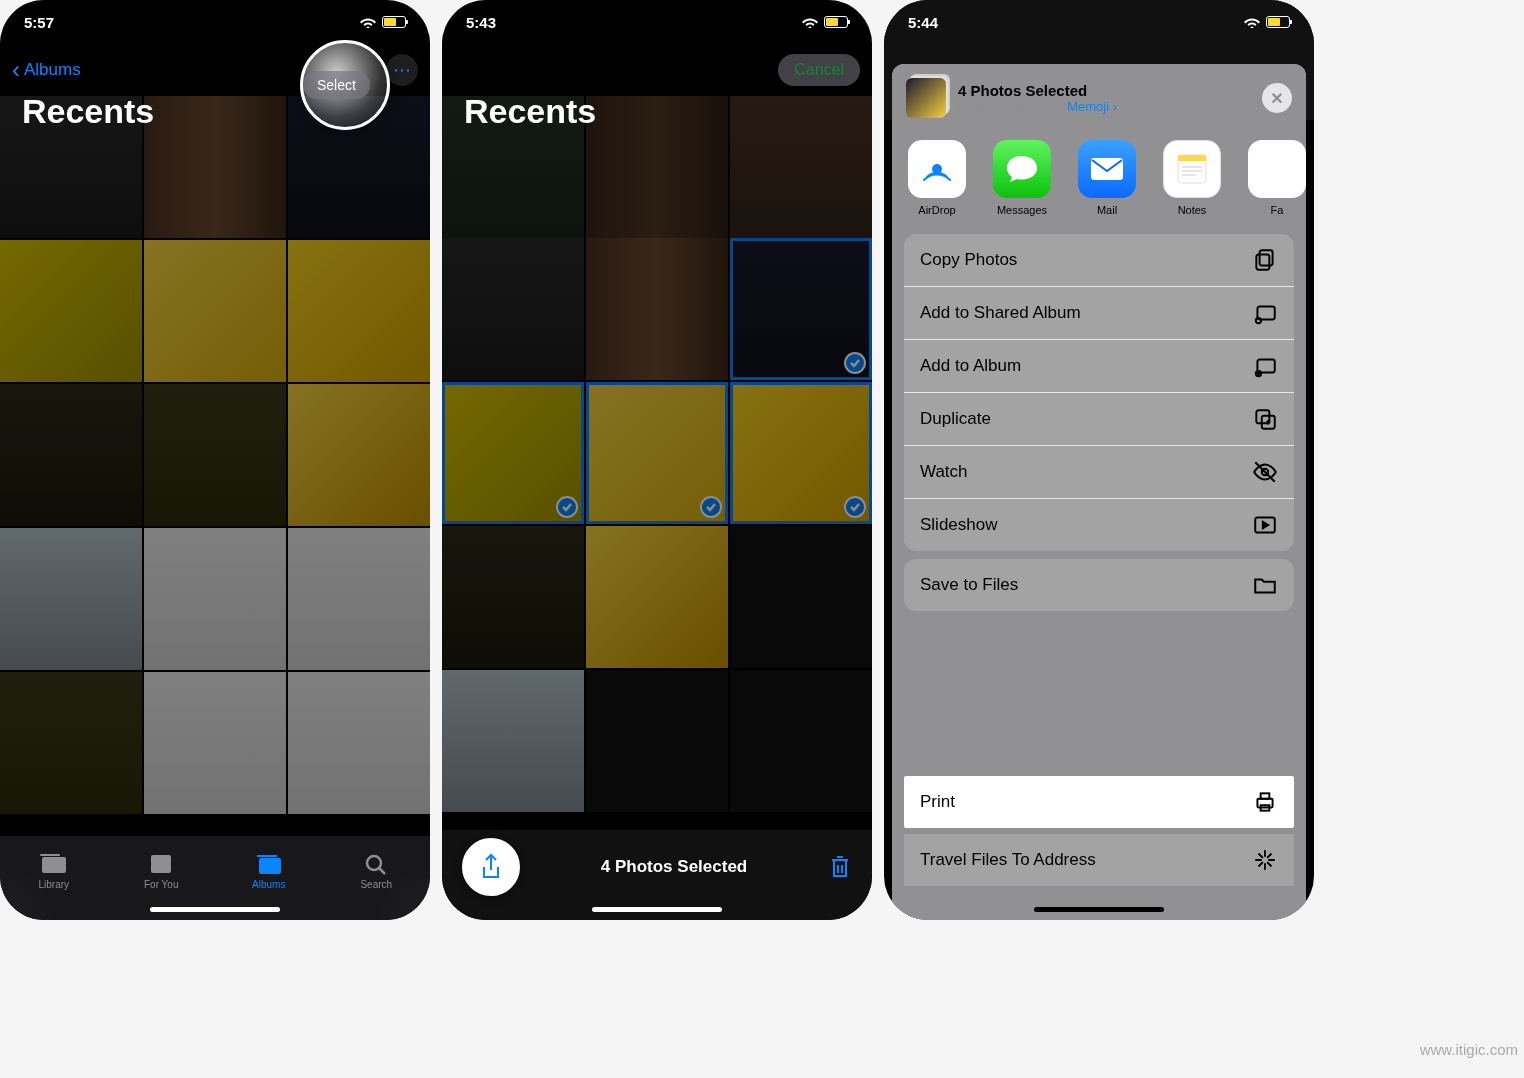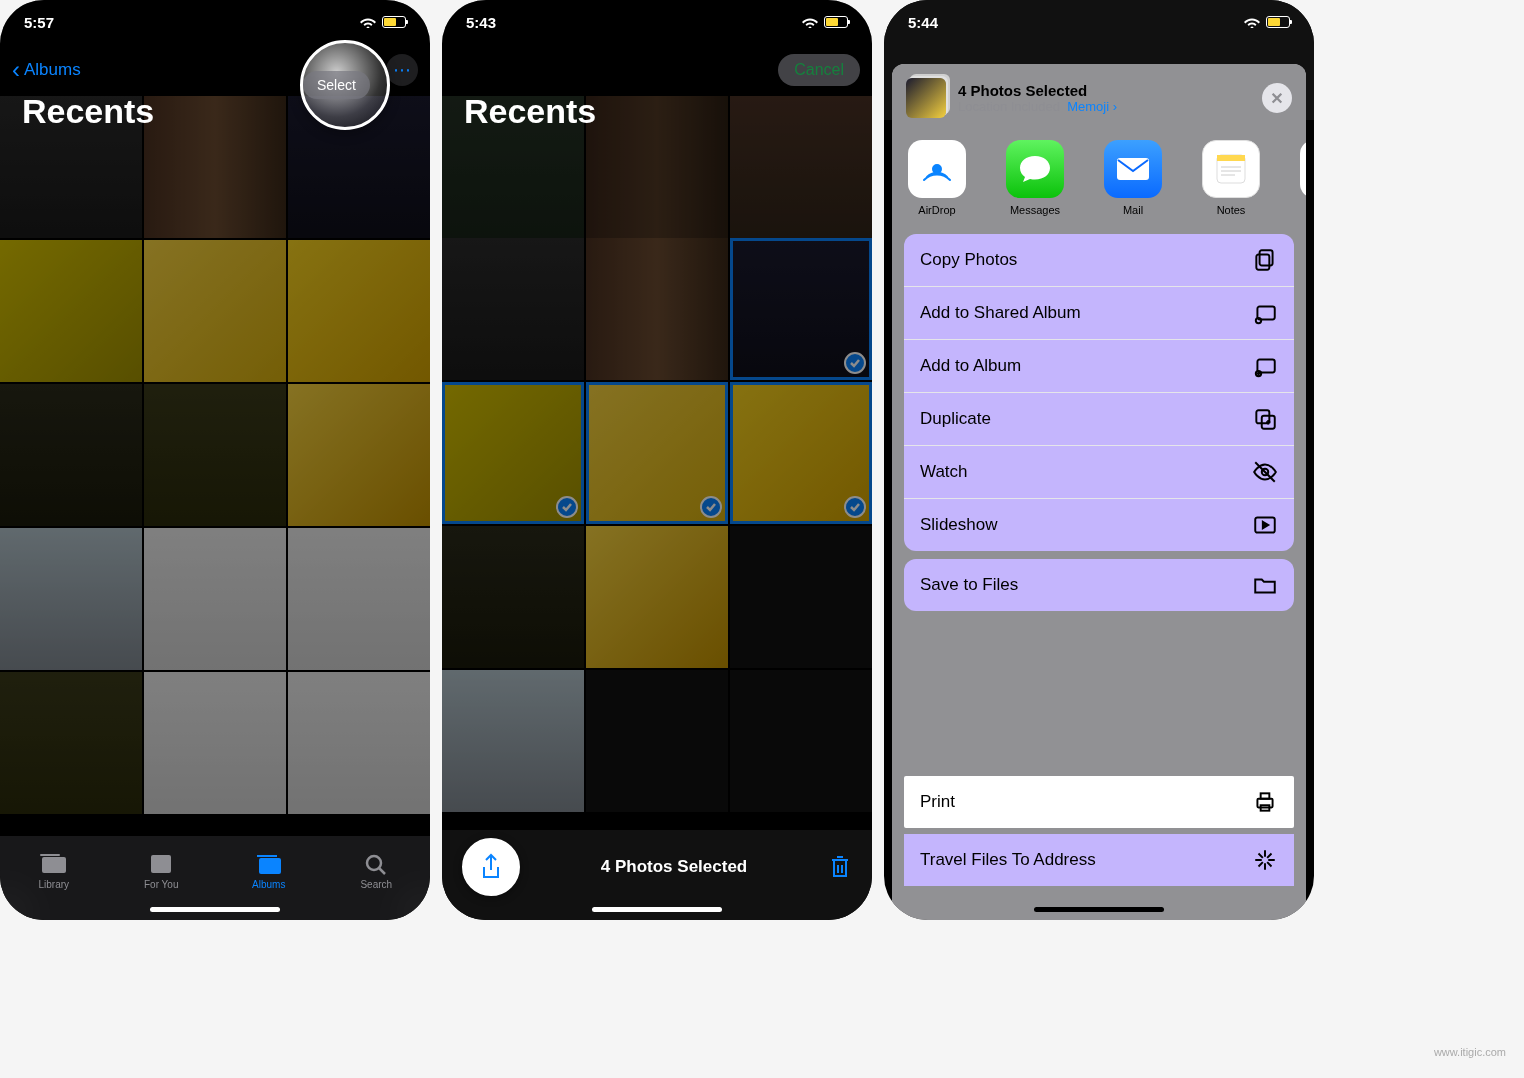--- a/index.html
+++ b/index.html
@@ -41,34 +41,34 @@
 .bb-title{color:#fff;font-size:17px;font-weight:600}
 .trash{color:#0a84ff}
 .sheet{position:absolute;left:8px;right:8px;top:64px;bottom:0;background:#f2f2f7;border-radius:12px 12px 0 0;z-index:20;display:flex;flex-direction:column;overflow:hidden}
 .sheet-head{display:flex;align-items:center;padding:14px;gap:12px}
 .thumb{width:40px;height:40px;border-radius:6px;background:linear-gradient(135deg,#1a1a2e,#f4d03f);box-shadow:2px -2px 0 #e0e0e0,4px -4px 0 #d0d0d0}
 .sh-info{flex:1}
 .sh-title{font-size:15px;font-weight:600;color:#000}
 .sh-sub{font-size:13px;color:#8e8e93}
 .sh-opt{color:#0a84ff;font-size:13px}
 .close-x{width:30px;height:30px;border-radius:15px;background:#e5e5ea;display:flex;align-items:center;justify-content:center;color:#8e8e93;font-size:16px;font-weight:600}
-.share-row{display:flex;padding:8px 14px 18px;gap:36px;overflow:hidden}
+.share-row{display:flex;padding:8px 14px 18px;gap:23px;overflow:hidden}
 .share-item{display:flex;flex-direction:column;align-items:center;gap:6px;min-width:62px}
 .share-ic{width:58px;height:58px;border-radius:14px;display:flex;align-items:center;justify-content:center}
 .share-lbl{font-size:11px;color:#000;text-align:center}
 .actions{padding:0 12px 20px;display:flex;flex-direction:column;gap:8px}
-.act-group{background:#c4b5fd;border-radius:12px;overflow:hidden}
+.act-group{background:#a3a3a3;border-radius:12px;overflow:hidden}
 .act-row{display:flex;align-items:center;justify-content:space-between;padding:14px 16px;border-bottom:1px solid #e5e5ea;font-size:17px;color:#000}
 .act-row:last-child{border-bottom:none}
 .act-ic{width:26px;height:24px;display:flex;align-items:center;justify-content:center}
 .hl{background:#fff}
 .dim-sheet{position:absolute;inset:0;background:rgba(0,0,0,.4);z-index:19;border-radius:12px 12px 0 0;pointer-events:none}
 .p3-top{position:absolute;top:0;left:0;right:0;height:120px;background:#111;z-index:3}
 .p3 .statusbar{color:#fff;z-index:25}
-.watermark{position:absolute;bottom:20px;right:18px;font-size:11px;color:#aaa;z-index:50}
+.watermark{position:absolute;bottom:20px;right:6px;font-size:15px;color:#aaa;z-index:50}
 .home-ind{position:absolute;bottom:8px;left:50%;transform:translateX(-50%);width:130px;height:5px;border-radius:3px;background:#000;z-index:26}
 
 .c-feel{background:linear-gradient(#2a2a2a,#1a1a1a)}
 .c-books{background:linear-gradient(90deg,#4a3020,#6a4a30,#3a2818)}
 .c-jar{background:linear-gradient(#1a1a2e,#0f0f1a)}
 .c-plant{background:linear-gradient(135deg,#d4c000,#a09000)}
 .c-fig1{background:linear-gradient(135deg,#f4d03f,#d4ac0d)}
 .c-fig2{background:linear-gradient(135deg,#f4d03f,#c09000)}
 .c-min{background:linear-gradient(135deg,#f5d020,#d0a000)}
 .c-dark{background:linear-gradient(#2a2a1a,#1a1a0a)}

